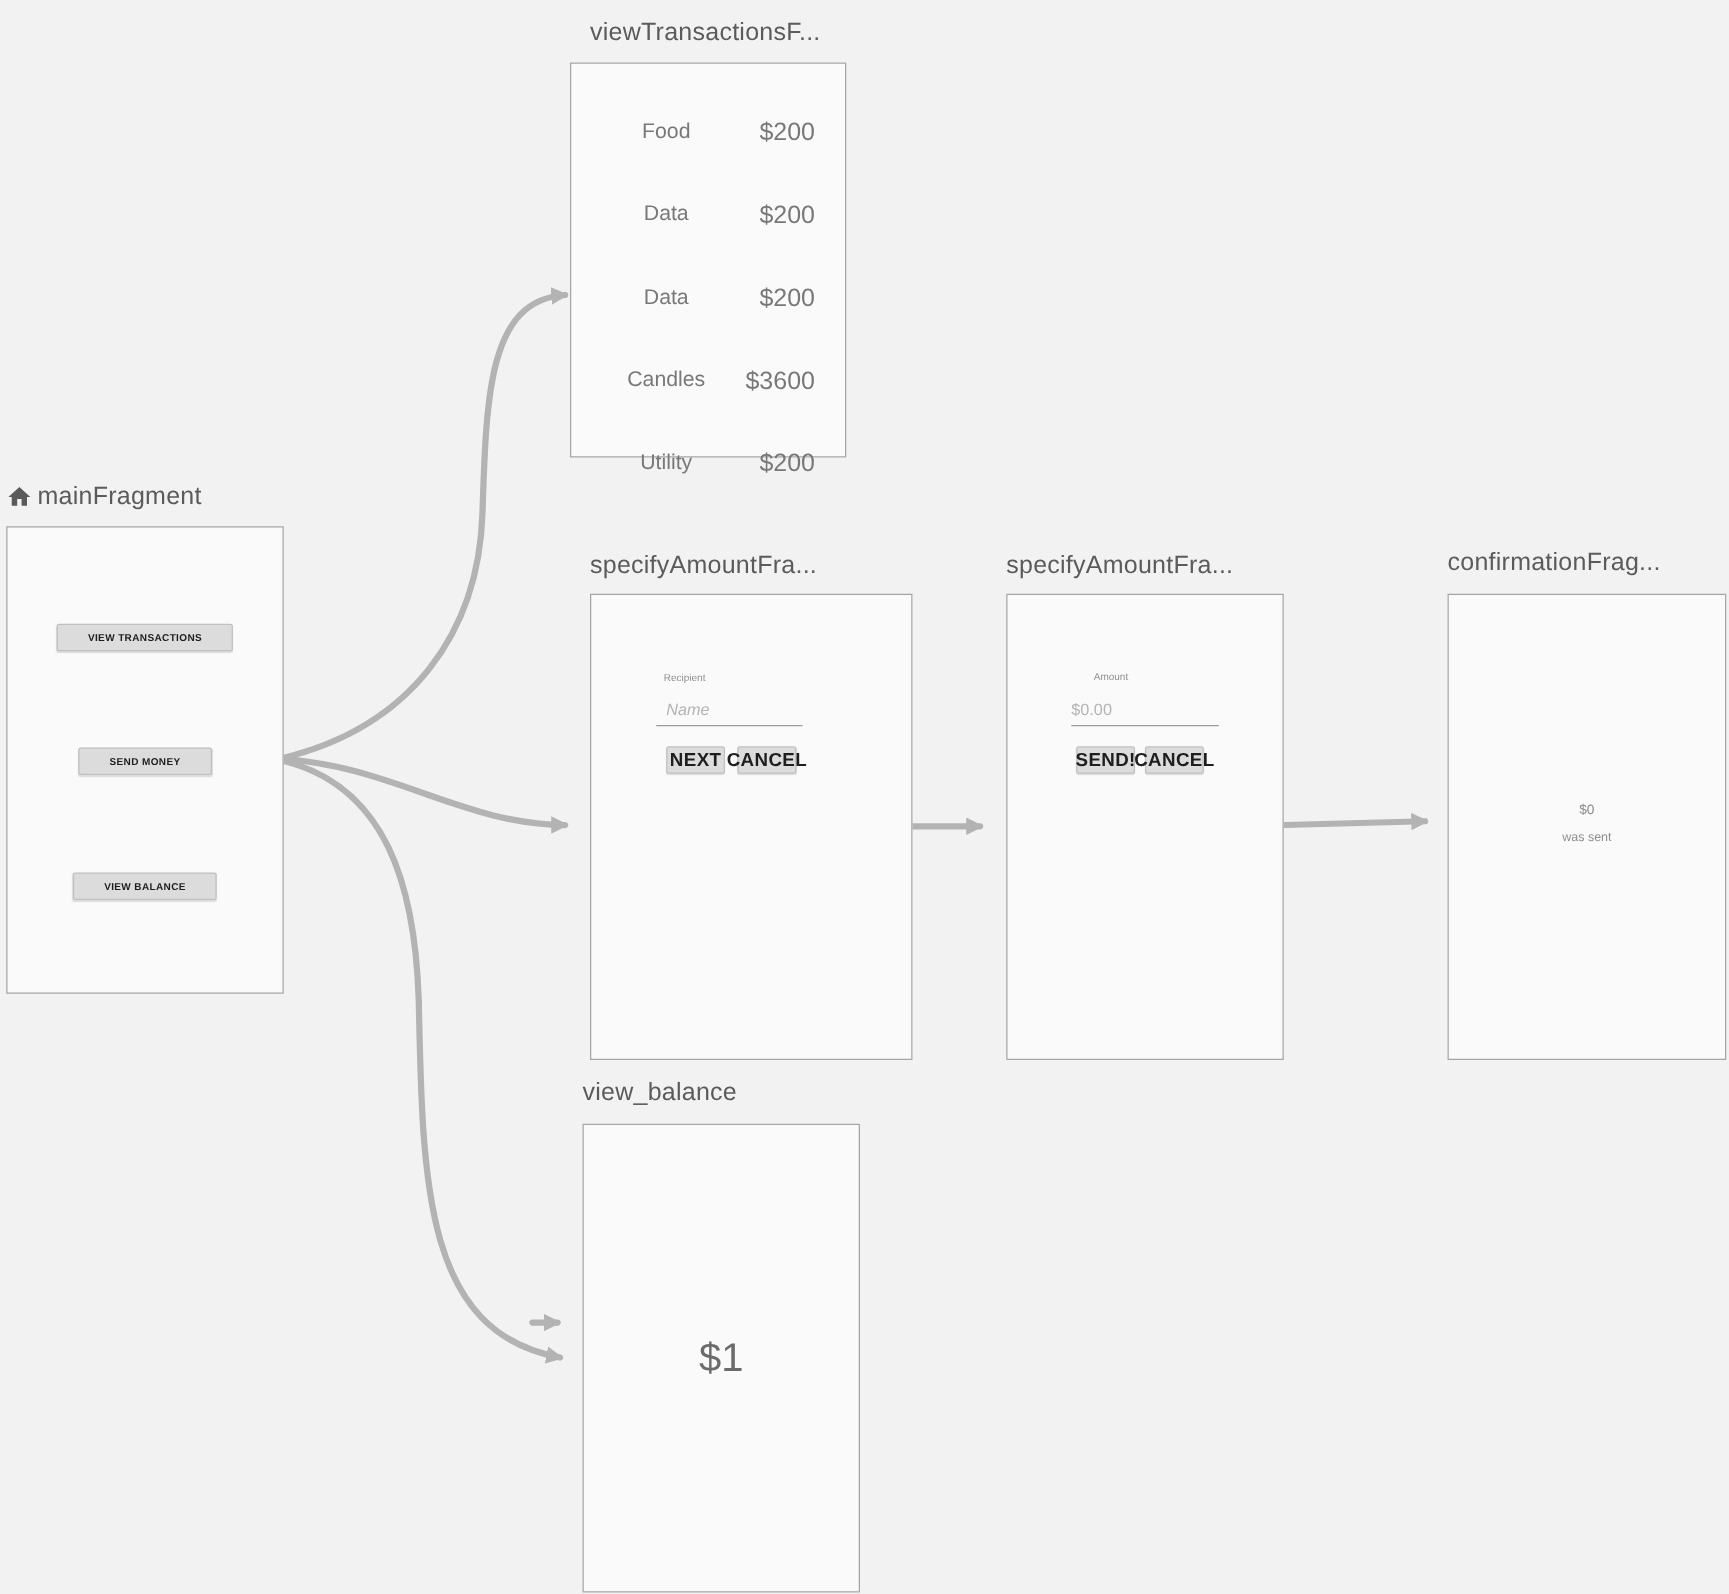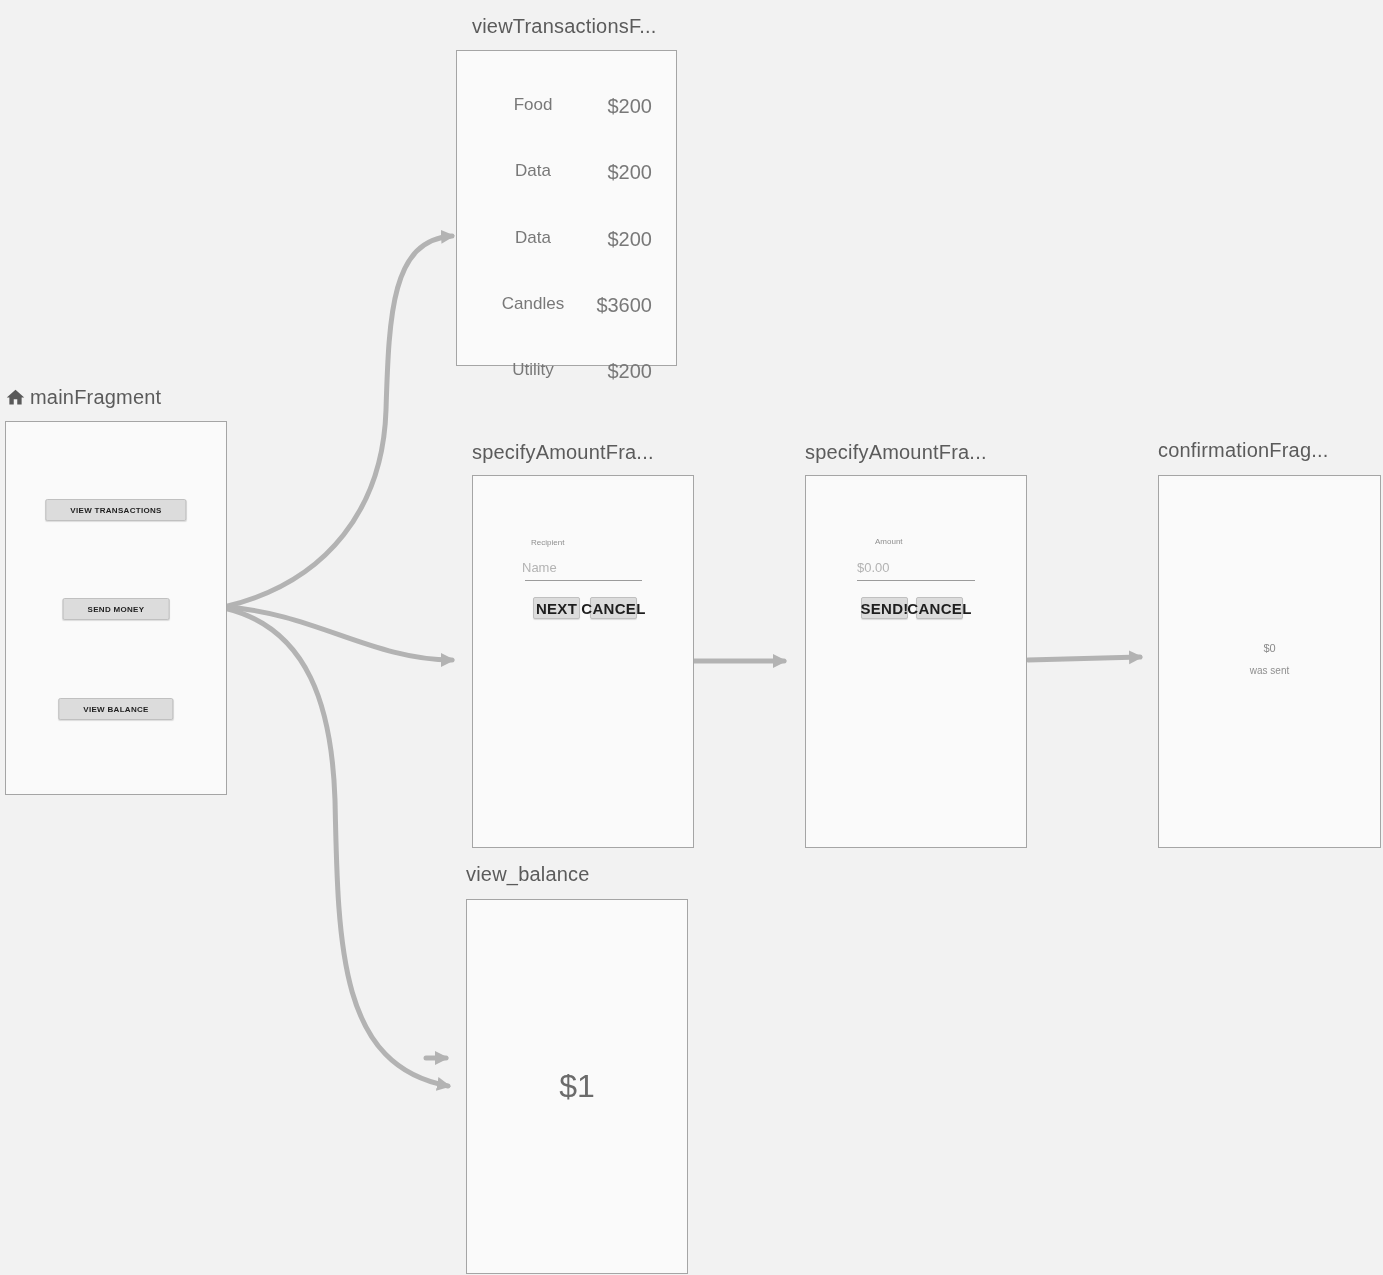--- a/index.html
+++ b/index.html
@@ -135,23 +135,23 @@
     </div>
     <div class="tx-row" style="top:309px;">
       <span class="tx-label">Utility</span>
       <span class="tx-amount">$200</span>
     </div>
   </div>
 
   <div class="node-title" style="left:472px; top:439px;">
     <span>specifyAmountFra...</span>
   </div>
-  <div class="node" style="left:472px; top:475px; width:222px; height:373px;">
+  <div class="node" style="left:472px; top:475px; width:258px; height:373px;">
     <span class="field-label" style="left:58px; top:62px;">Recipient</span>
-    <span class="field-hint" style="left:49px; top:84px;">Name</span>
+    <span class="field-hint" style="left:60px; top:84px;font-style:italic;">Name</span>
     <div class="field-line" style="left:52px; top:104px; width:117px;"></div>
     <div class="abtn form-btn" style="left:60px; top:121px;">NEXT</div>
     <div class="abtn form-btn" style="left:117px; top:121px;">CANCEL</div>
   </div>
 
   <div class="node-title" style="left:805px; top:439px;">
     <span>specifyAmountFra...</span>
   </div>
   <div class="node" style="left:805px; top:475px; width:222px; height:373px;">
     <span class="field-label" style="left:53px; top:61px;margin-left:16px;">Amount</span>

